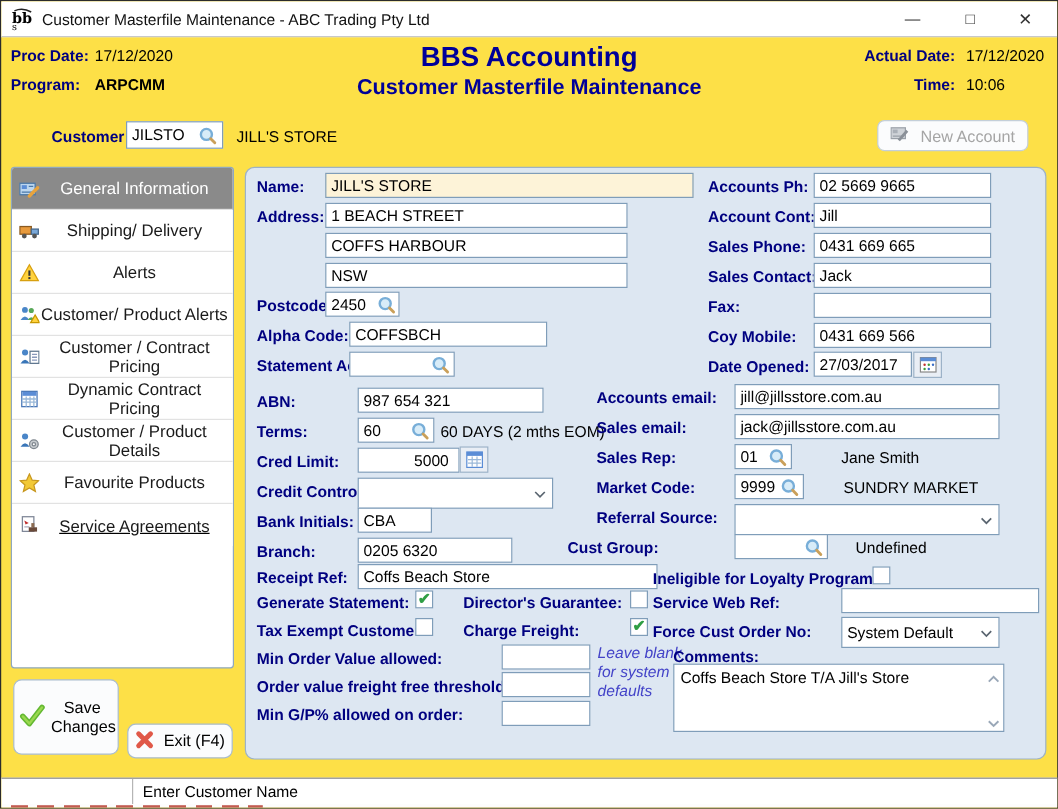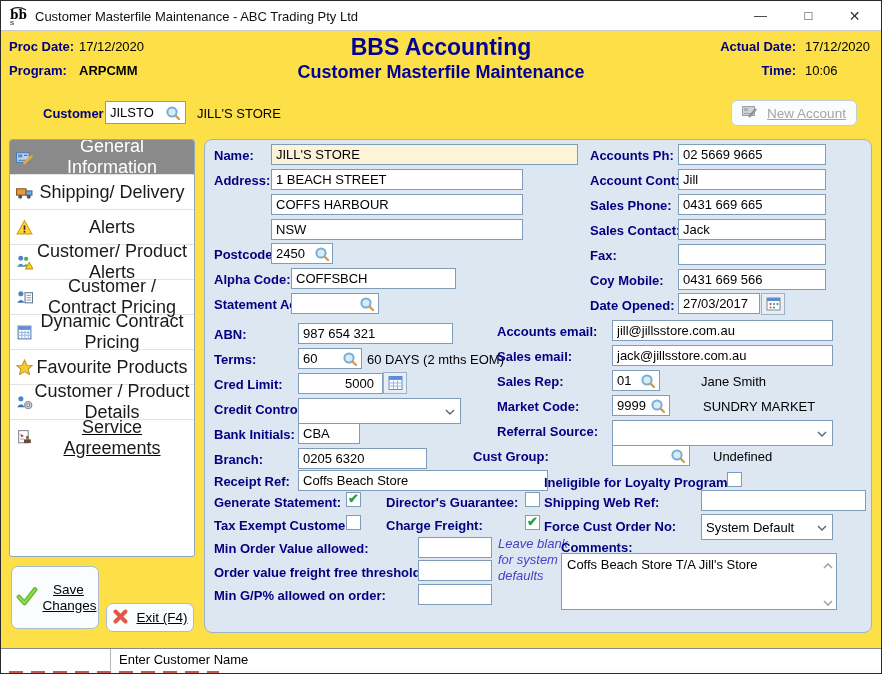--- a/index.html
+++ b/index.html
@@ -27,28 +27,28 @@
   .dd .chev { margin-left:auto; }
   .cb { position:absolute; width:15px; height:15px; background:#fff; border:1px solid #7f9db9; cursor:pointer; font-size:13px; line-height:12px; text-align:center; }
   .cb.checked::after { content:"✔"; color:#2f9e44; font-weight:bold; }
 
   
   .h-center { position:absolute; left:240px; top:33px; width:400px; text-align:center; color:#000099; }
   .h1 { font-size:23px; font-weight:bold; line-height:26px; }
   .h2 { font-size:18px; font-weight:bold; line-height:24px; }
 
   
-  .btn { background:#fbfcfd; border:1px solid #a9bccd; border-radius:6px; cursor:pointer; display:flex; align-items:center; justify-content:center; gap:8px; color:#000;text-decoration:underline; }
+  .btn { background:#fbfcfd; border:1px solid #a9bccd; border-radius:6px; cursor:pointer; display:flex; align-items:center; justify-content:center; gap:8px; color:#000; }
   .btn.disabled { color:#a5a5a5; border-color:#c4cfd9; cursor:default; }
   .newacct { position:absolute; left:730px; top:99px; width:126px; height:26px; font-size:13.5px; }
 
   
   .sidebar { position:absolute; left:8px; top:138px; width:186px; height:418px; background:#fff; border:1px solid #8fa8bf; border-radius:3px; overflow:hidden; }
   .side-item { height:35px; display:flex; align-items:center; padding:0 4px 0 6px; border-bottom:1px solid #e2e2e2; cursor:pointer; background:#fff; }
-  .side-item .si-label { flex:1; text-align:center; color:#1a1a1a; font-size:18px; }
+  .side-item .si-label { flex:1; text-align:center; color:#1a1a1a; font-size:14px; }
   .side-item.checked { background:#8a8a8a; }
   .side-item.checked .si-label { color:#fff; }
   .si-icon { width:18px; height:17px; flex:0 0 18px; }
 
   
   .savebtn { position:absolute; left:10px; top:565px; width:88px; height:63px; border-radius:7px; font-size:13.5px; gap:5px; }
   .savebtn .cap { width:52px; text-align:center; line-height:16px; }
   .exitbtn { position:absolute; left:105px; top:602px; width:88px; height:29px; border-radius:7px; font-size:13.5px; gap:7px; }
 
   
@@ -201,36 +201,36 @@
             <line x1="8.5" y1="6" x2="8.5" y2="14" stroke="#9ab8d8"></line>
             <line x1="11.5" y1="6" x2="11.5" y2="14" stroke="#9ab8d8"></line>
           </svg>
       </span>
       <span class="si-label">Dynamic Contract Pricing</span>
     </div>
 
     <div class="side-item">
       <span class="si-icon">
         <svg width="17" height="17" viewBox="0 0 16 16">
-            <polygon points="8,1 10.2,5.8 15.2,6.2 11.5,9.6 12.7,14.6 8,11.9 3.3,14.6 4.5,9.6 0.8,6.2 5.8,5.8" fill="#f2c937" stroke="#c89820"></polygon>
-          </svg>
-      </span>
-      <span class="si-label">Favourite Products</span>
-    </div>
-
-    <div class="side-item">
-      <span class="si-icon">
-        <svg width="17" height="17" viewBox="0 0 16 16">
             <circle cx="4.6" cy="4.5" r="2.4" fill="#4a86c8"></circle>
             <path d="M1 12.5 q3.6 -5.5 7.2 0 z" fill="#3a76b8"></path>
             <circle cx="11.5" cy="10.5" r="3.4" fill="#c8ccd0" stroke="#808890"></circle>
             <circle cx="11.5" cy="10.5" r="1.3" fill="#fff" stroke="#808890"></circle>
           </svg>
       </span>
       <span class="si-label">Customer / Product Details</span>
+    </div>
+
+    <div class="side-item">
+      <span class="si-icon">
+        <svg width="17" height="17" viewBox="0 0 16 16">
+            <polygon points="8,1 10.2,5.8 15.2,6.2 11.5,9.6 12.7,14.6 8,11.9 3.3,14.6 4.5,9.6 0.8,6.2 5.8,5.8" fill="#f2c937" stroke="#c89820"></polygon>
+          </svg>
+      </span>
+      <span class="si-label">Favourite Products</span>
     </div>
 
     <div class="side-item" style="border-bottom:none;text-decoration:underline;">
       <span class="si-icon">
         <svg width="17" height="17" viewBox="0 0 16 16">
             <rect x="2.5" y="1.5" width="9" height="11.5" fill="#fff" stroke="#808898"></rect>
             <path d="M4 4.5 l3.5 2 l-2.5 1.2 z" fill="#c03030"></path>
             <line x1="4" y1="9.5" x2="8" y2="9.5" stroke="#aab"></line>
             <rect x="9.5" y="6.5" width="2.4" height="3.4" fill="#8a6a50"></rect>
             <rect x="7.5" y="9.8" width="6.5" height="3.4" fill="#6a4a3a"></rect>
@@ -409,21 +409,21 @@
   </span>
   <span class="val" style="left:712px; top:448px;">Undefined</span>
 
   <span class="lbl" style="left:543px; top:474px;">Ineligible for Loyalty Program:</span>
   <span class="cb" style="left:726px; top:471px;"></span>
 
   <span class="lbl" style="left:213px; top:494px;">Generate Statement:</span>
   <span class="cb checked" style="left:345px; top:491px;"></span>
   <span class="lbl" style="left:385px; top:494px;">Director's Guarantee:</span>
   <span class="cb" style="left:524px; top:491px;"></span>
-  <span class="lbl" style="left:543px; top:494px;">Shipping Web Ref:</span>
+  <span class="lbl" style="left:543px; top:494px;">Service Web Ref:</span>
   <input class="inp" style="left: 700px; top: 489px; width: 165px;" value="">
 
   <span class="lbl" style="left:213px; top:517px;">Tax Exempt Customer:</span>
   <span class="cb" style="left:345px; top:514px;"></span>
   <span class="lbl" style="left:385px; top:517px;">Charge Freight:</span>
   <span class="cb checked" style="left:524px; top:514px;"></span>
   <span class="lbl" style="left:543px; top:518px;">Force Cust Order No:</span>
   <div class="dd" style="left:700px; top:513px; width:132px;">
     <span class="ddtext">System Default</span>
     <span class="chev"><svg width="12" height="8" viewBox="0 0 12 8">

